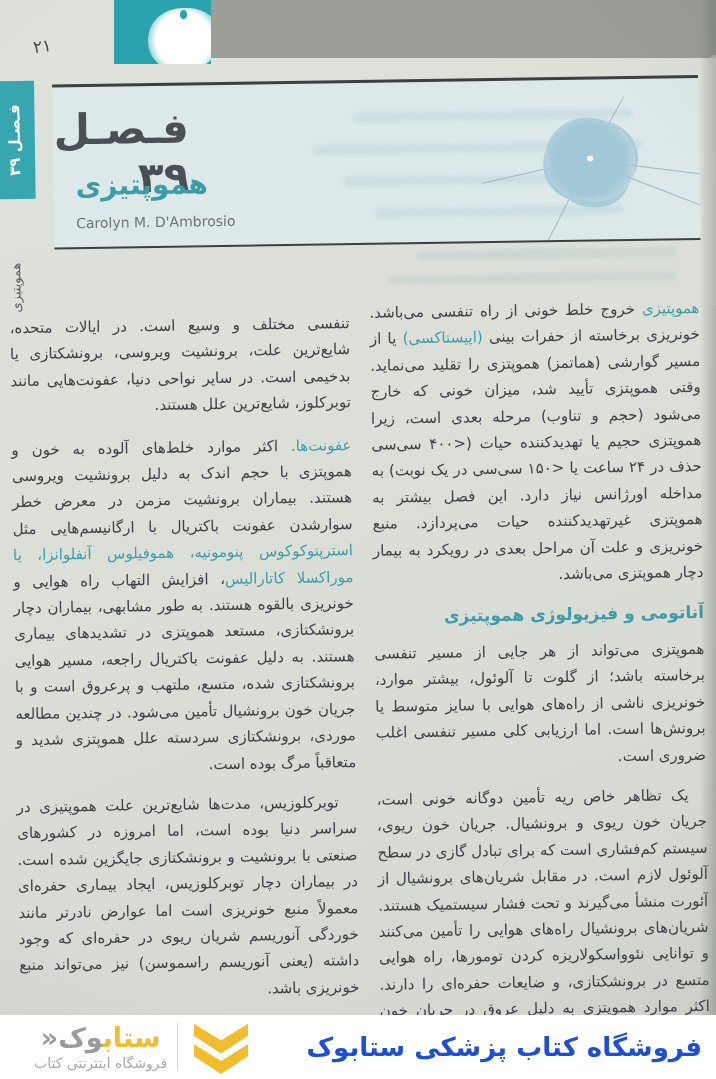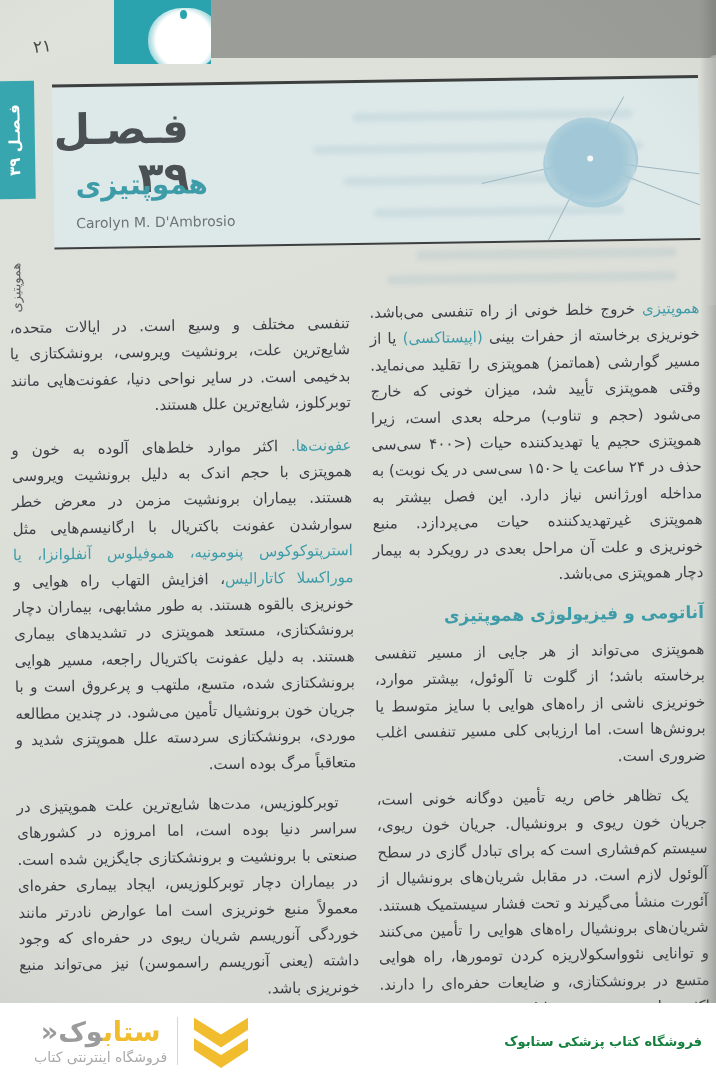--- a/index.html
+++ b/index.html
@@ -92,33 +92,33 @@
   .col-right{left:372px;top:300px;width:330px;}
   .col-left{left:12px;top:310px;width:340px;}
   .col p{margin:0 0 14px 0;}
   .col p.indent{text-indent:18px;}
   .col h3{
     margin:6px 0 10px 0;font-size:17px;color:#3e9ca8;font-weight:bold;
   }
   .teal-text{color:#3e9ca8;}
   
   .footer{
-    position:absolute;left:0;bottom:0;width:716px;height:76px;background:#ffffff;z-index:10;
+    position:absolute;left:0;bottom:0;width:716px;height:64px;background:#ffffff;z-index:10;
     display:flex;align-items:center;justify-content:space-between;
   }
   .footer-brand{display:flex;flex-direction:row-reverse;align-items:center;margin-left:34px;gap:10px;}
   .logo-emblem{width:66px;height:54px;flex:0 0 auto;}
   .logo-divider{width:1px;height:48px;background:#d6d6d6;}
   .logo-textblock{display:flex;flex-direction:column;align-items:center;}
   .logo-wordmark{direction:rtl;font-size:27px;font-weight:bold;line-height:30px;letter-spacing:-1px;}
   .logo-wordmark .y{color:#f1bd2e;}
   .logo-wordmark .g{color:#9b9b9b;}
   .logo-subtitle{font-size:14px;color:#a9a9a9;direction:rtl;margin-top:2px;}
   .footer-store{display:flex;flex-direction:column;align-items:center;margin-right:14px;}
-  .store-name{font-size:13px;font-weight:bold;color:#15803d;direction:rtl;}
+  .store-name{font-size:26px;font-weight:bold;color:#1d4ed8;direction:rtl;}
   .website{font-size:21px;font-weight:bold;color:#20242a;letter-spacing:5px;margin-top:3px;white-space:nowrap;}
   .website .y{color:#f1bd2e;}
 </style>
 </head>
 <body>
 
 <div class="stage">
 
   <div class="photo-bg-top"></div>
   <div class="page-curl"></div>

